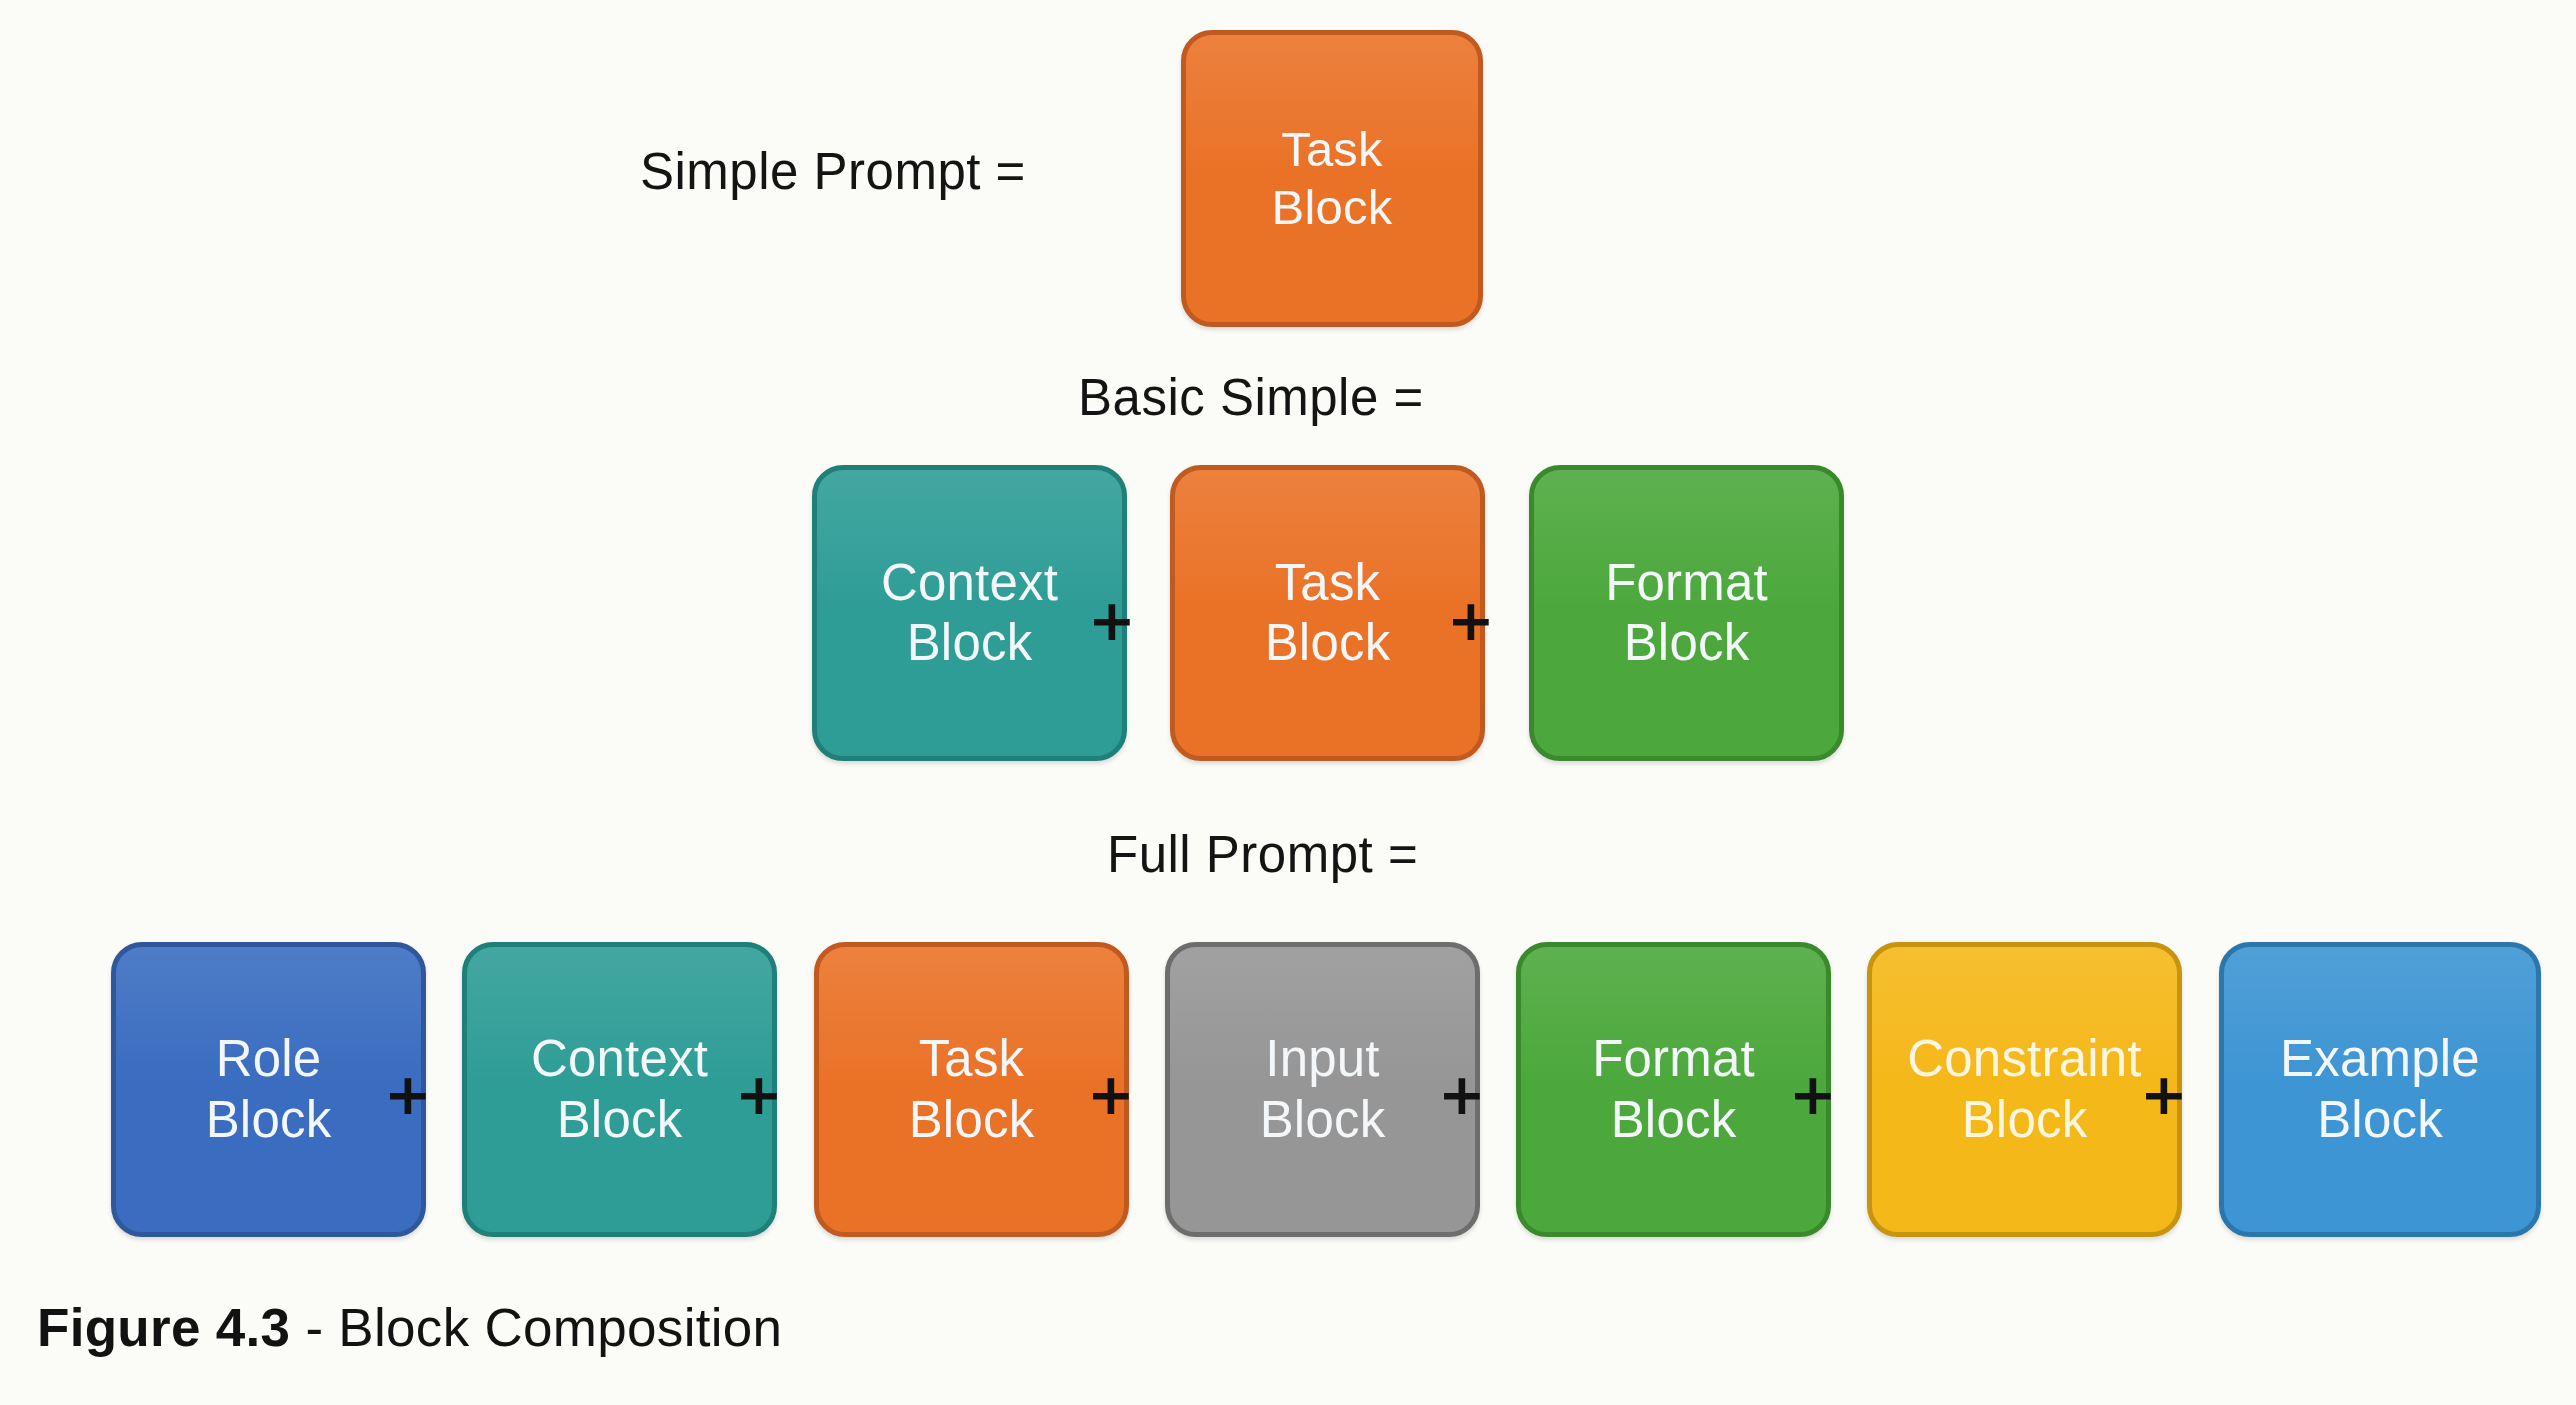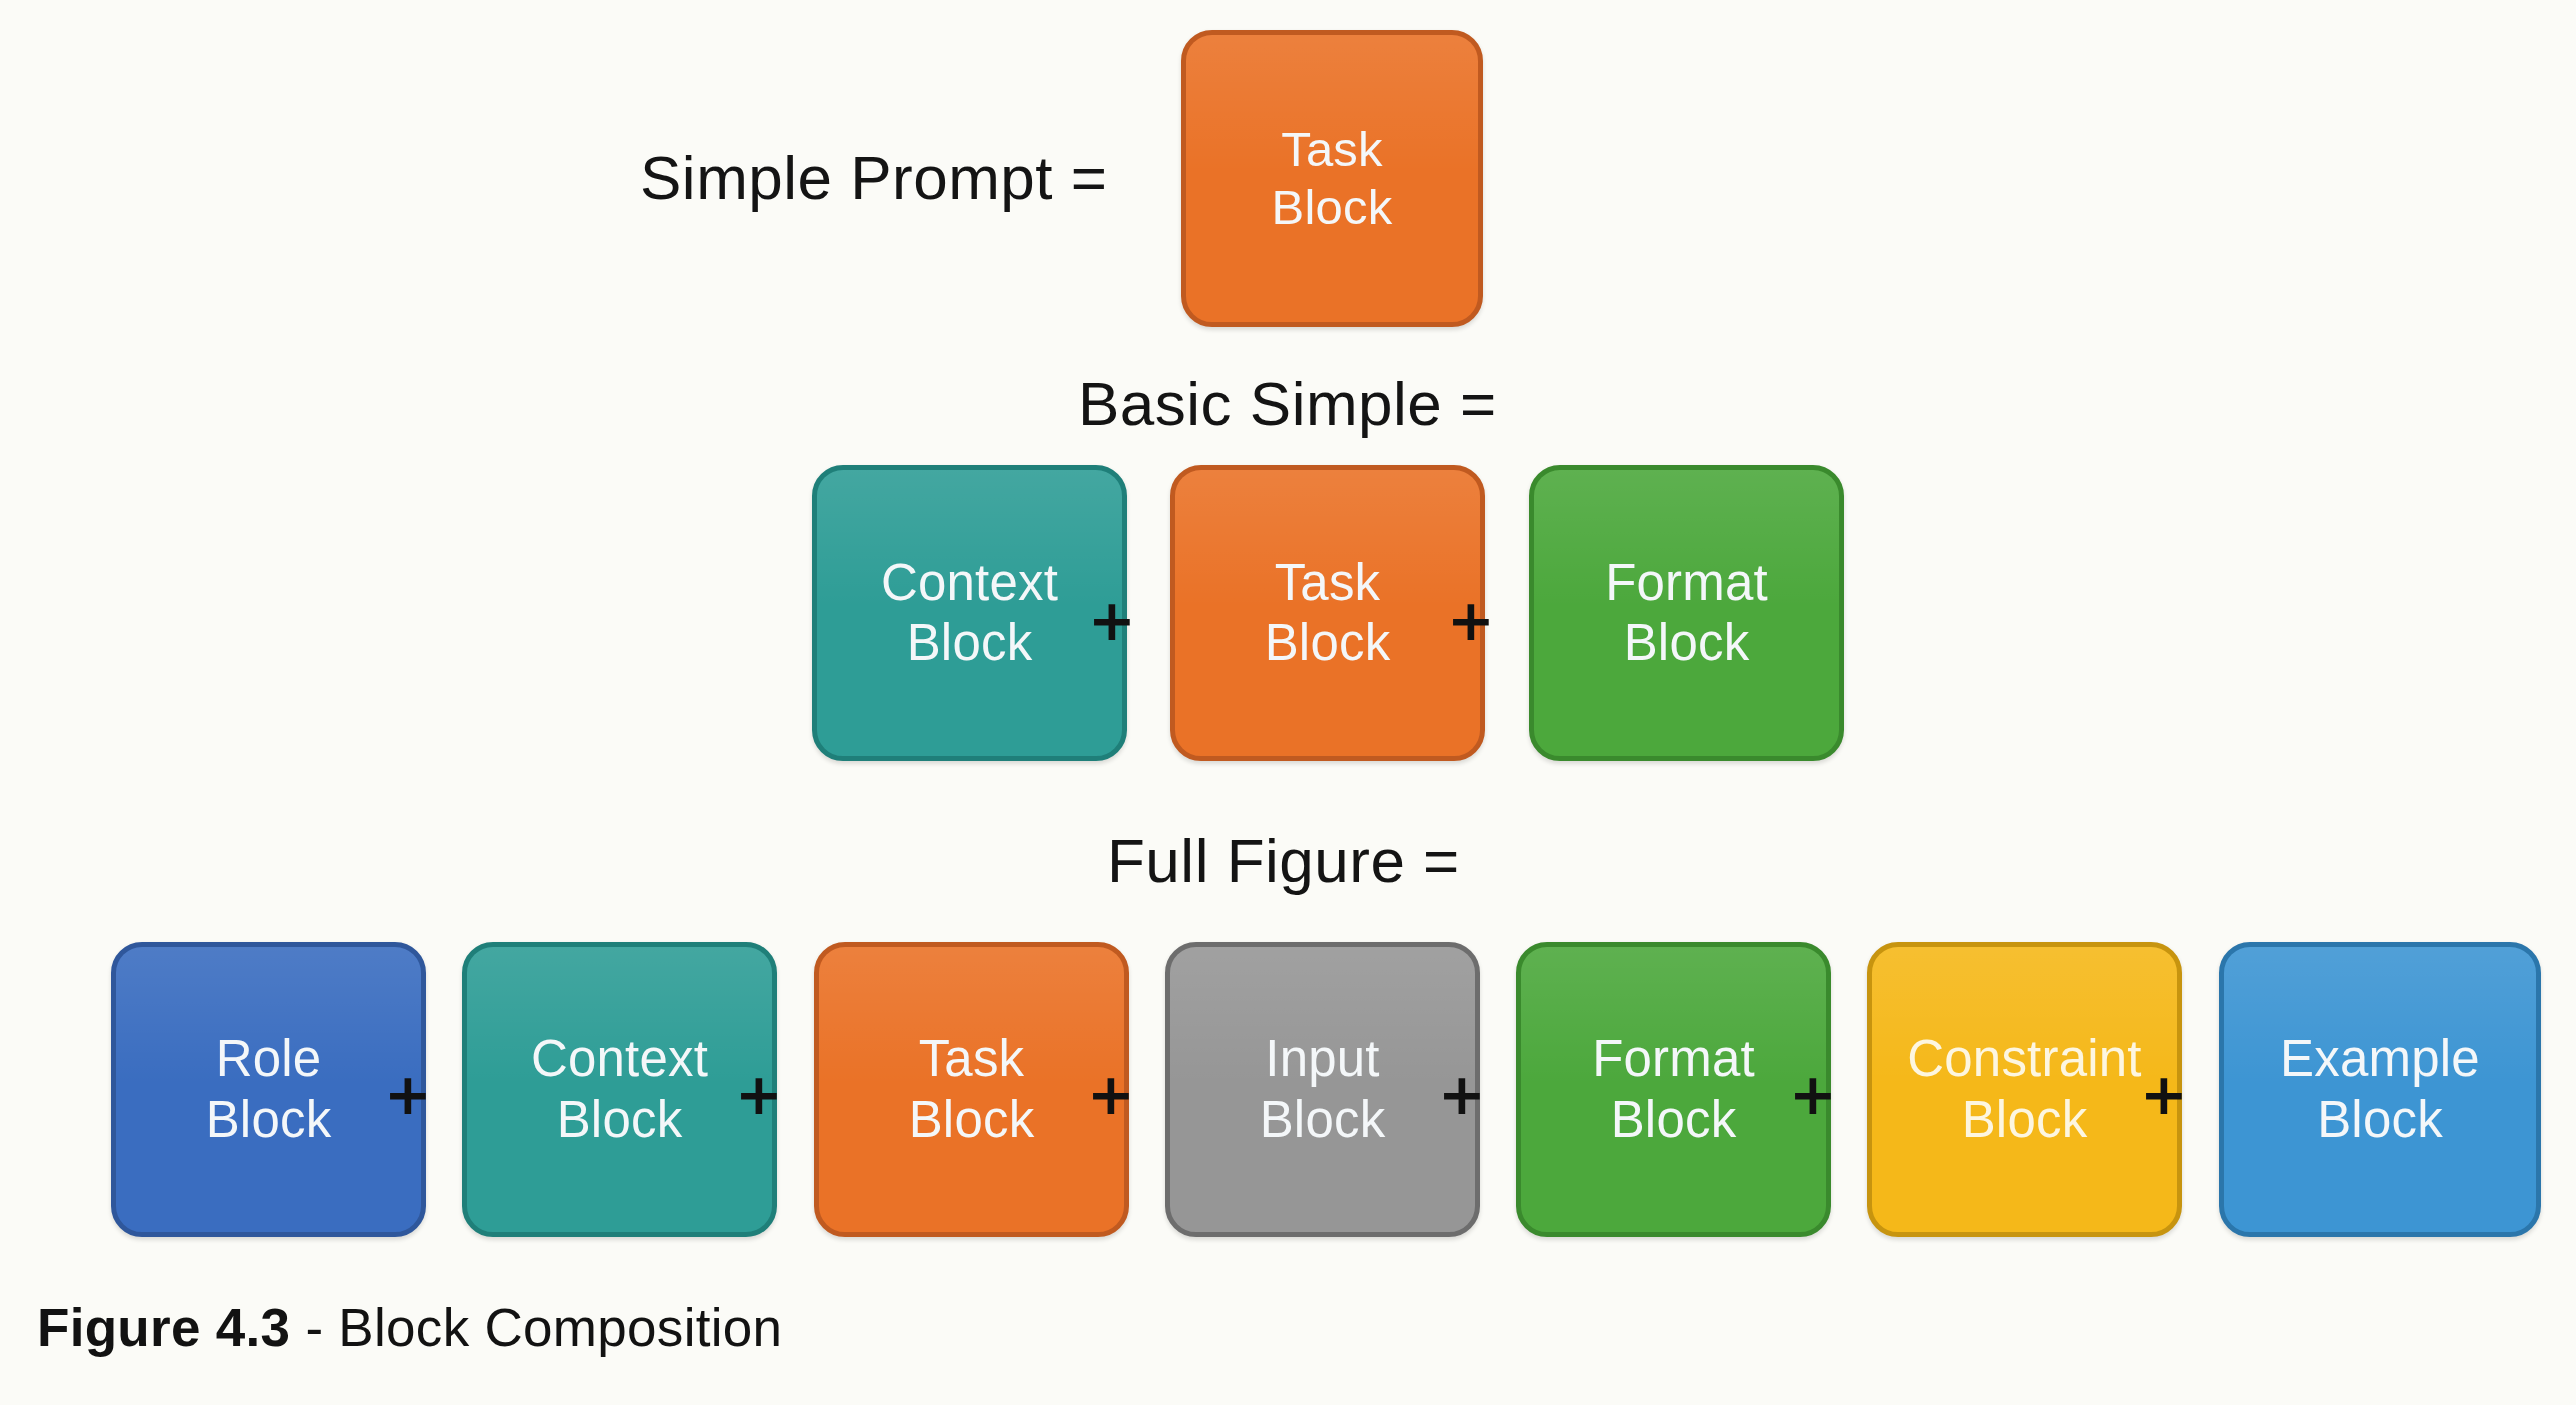--- a/index.html
+++ b/index.html
@@ -56,21 +56,21 @@
     line-height: 1;
     font-family: "DejaVu Sans", "Liberation Sans", sans-serif;
     transform: translate(-50%, -50%);
     user-select: none;
   }
 
   
   .row-label {
     position: absolute;
     color: #141414;
-    font-size: 62px;
+    font-size: 51px;
     font-weight: 400;
     white-space: nowrap;
     letter-spacing: 0.5px;
   }
 
   
   .caption {
     position: absolute;
     left: 0;
     width: 2576px;
@@ -142,21 +142,21 @@
   <span class="ln">Block</span>
 </div>
 
 <div class="plus" id="plus-m2" style="color: rgb(17, 17, 17);">+</div>
 
 <div class="block" id="blk-mid-format" style="background: rgb(76, 168, 60); border-color: rgb(58, 138, 45); color: rgb(244, 247, 249);">
   <span class="ln">Format</span>
   <span class="ln">Block</span>
 </div>
 
-<div class="row-label" id="label-full" style="color: rgb(20, 20, 20);">Full Figure =</div>
+<div class="row-label" id="label-full" style="color: rgb(20, 20, 20);">Full Prompt =</div>
 
 <div class="block" id="blk-b-role" style="background: rgb(58, 109, 192); border-color: rgb(47, 87, 155); color: rgb(244, 247, 249);">
   <span class="ln">Role</span>
   <span class="ln">Block</span>
 </div>
 
 <div class="plus" id="plus-b1" style="color: rgb(17, 17, 17);">+</div>
 
 <div class="block" id="blk-b-context" style="background: rgb(46, 157, 150); border-color: rgb(31, 127, 121); color: rgb(244, 247, 249);">
   <span class="ln">Context</span>

